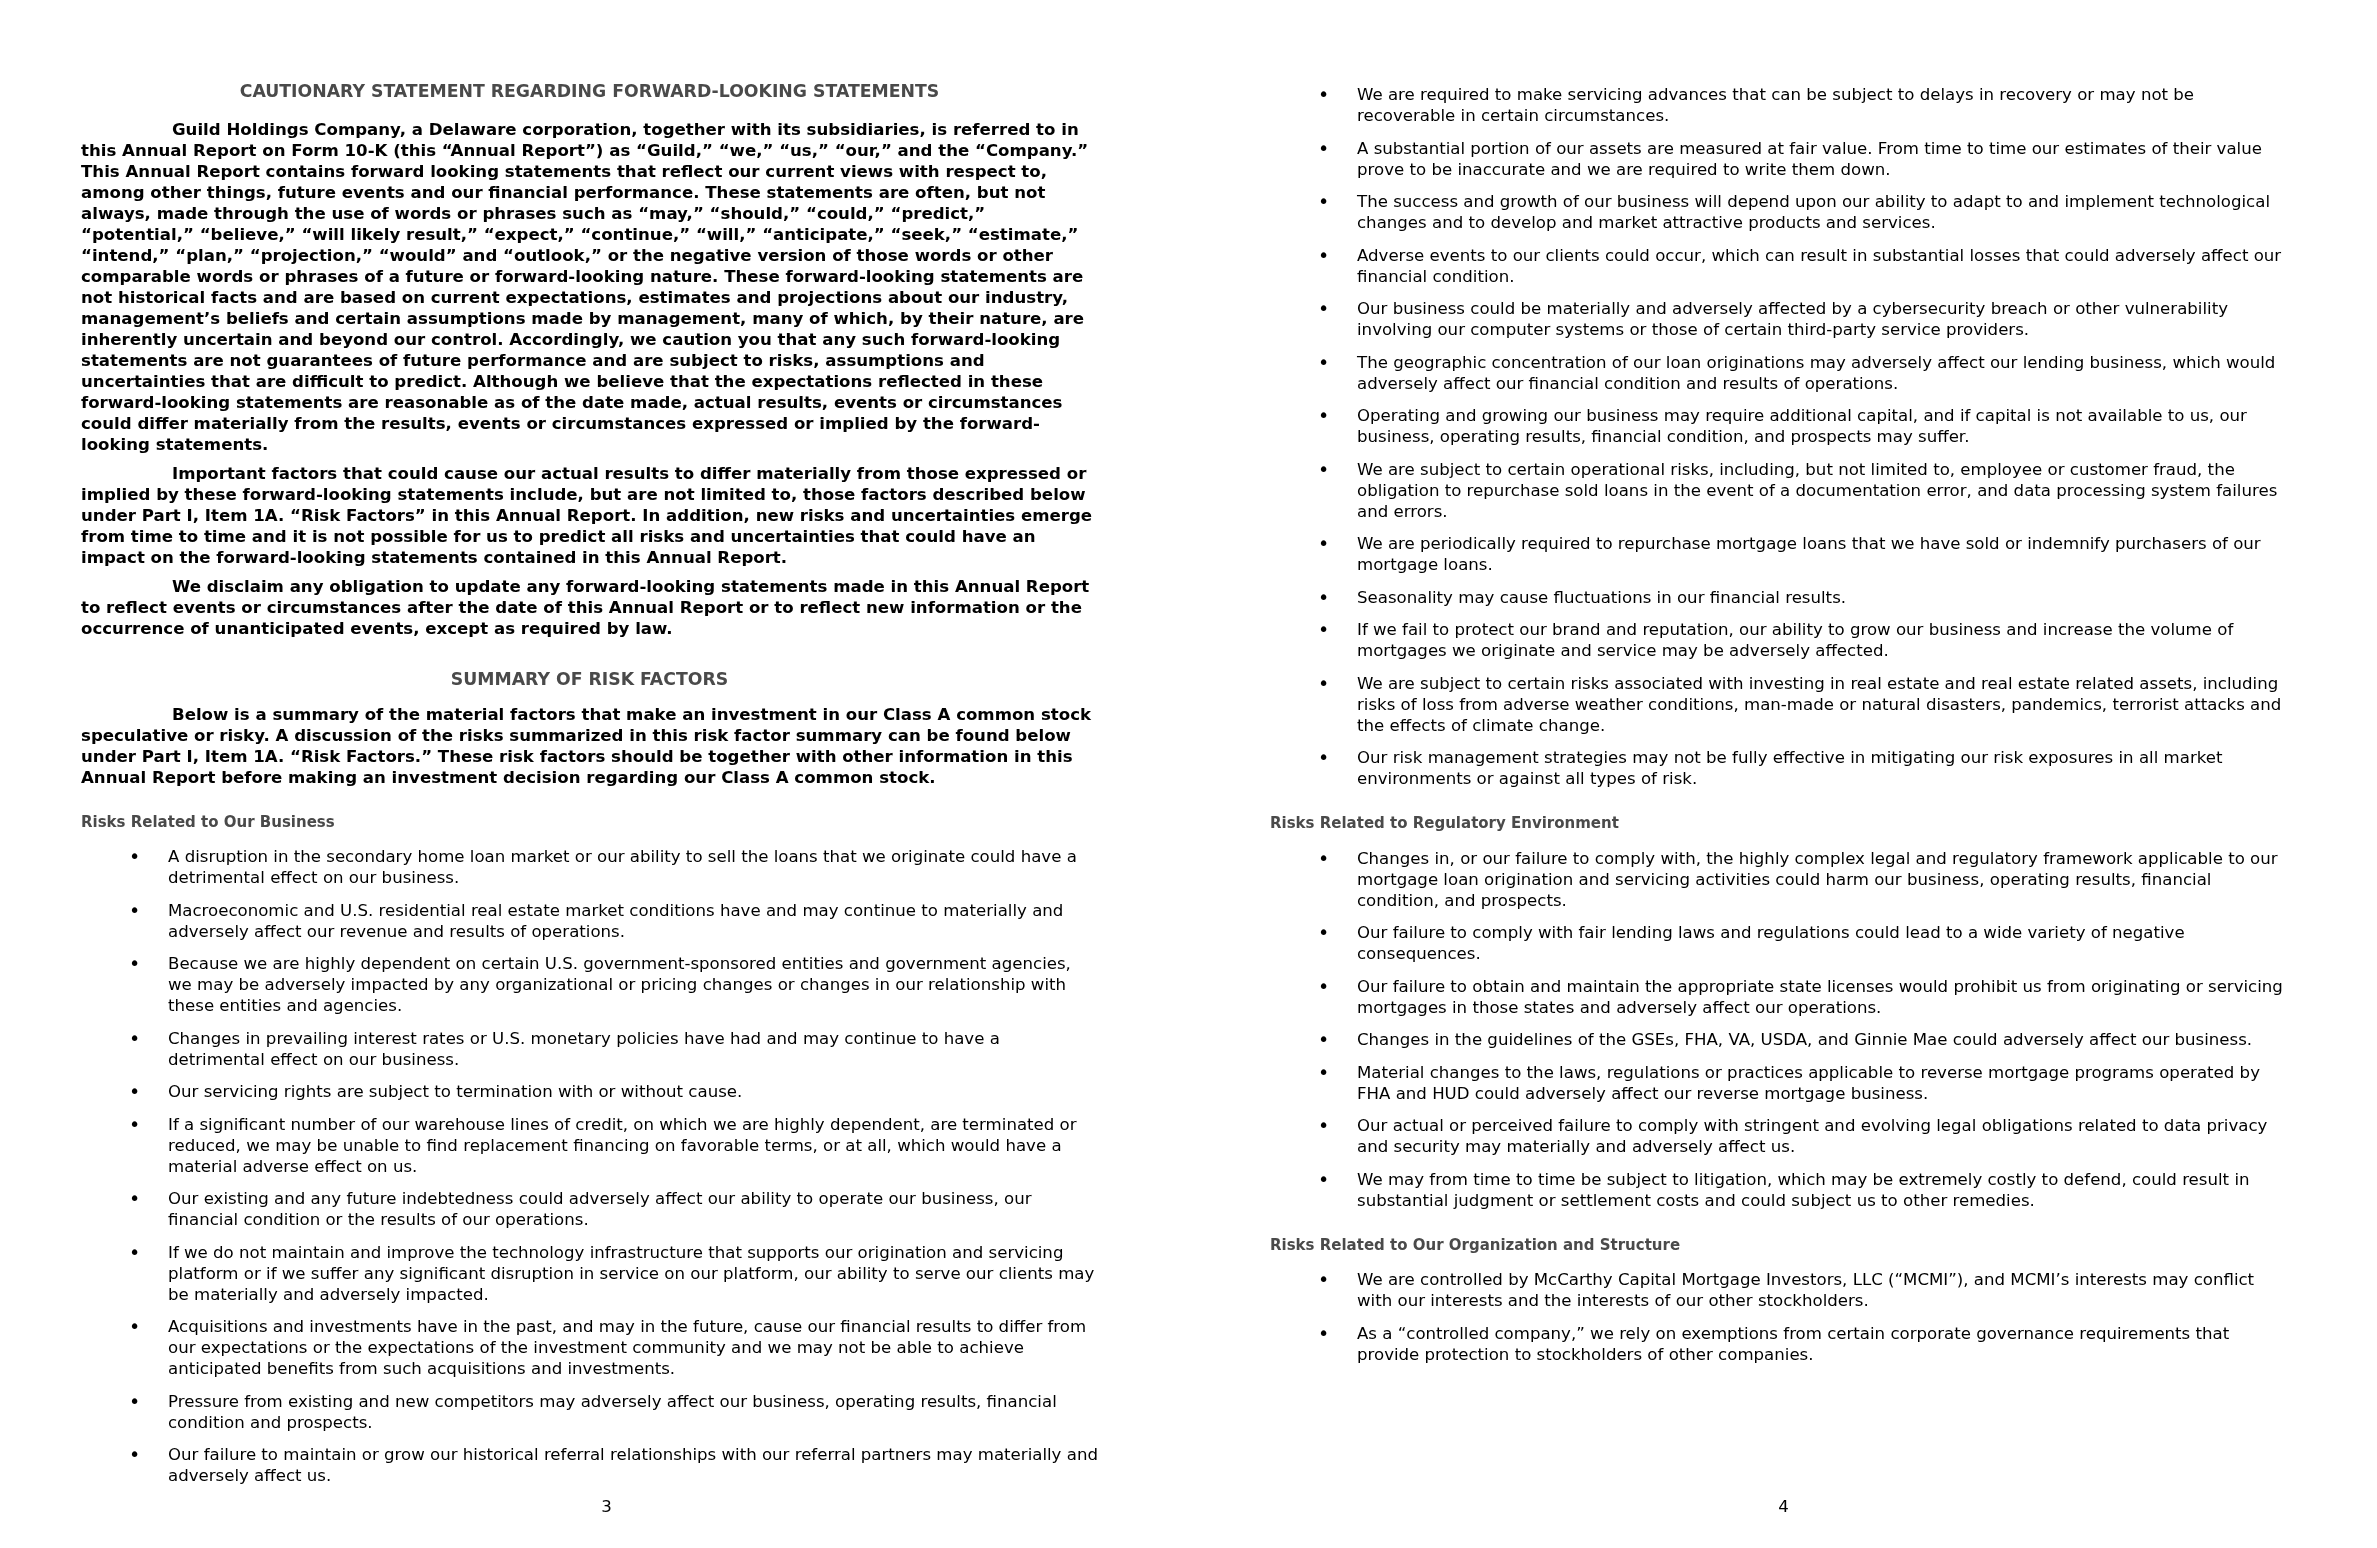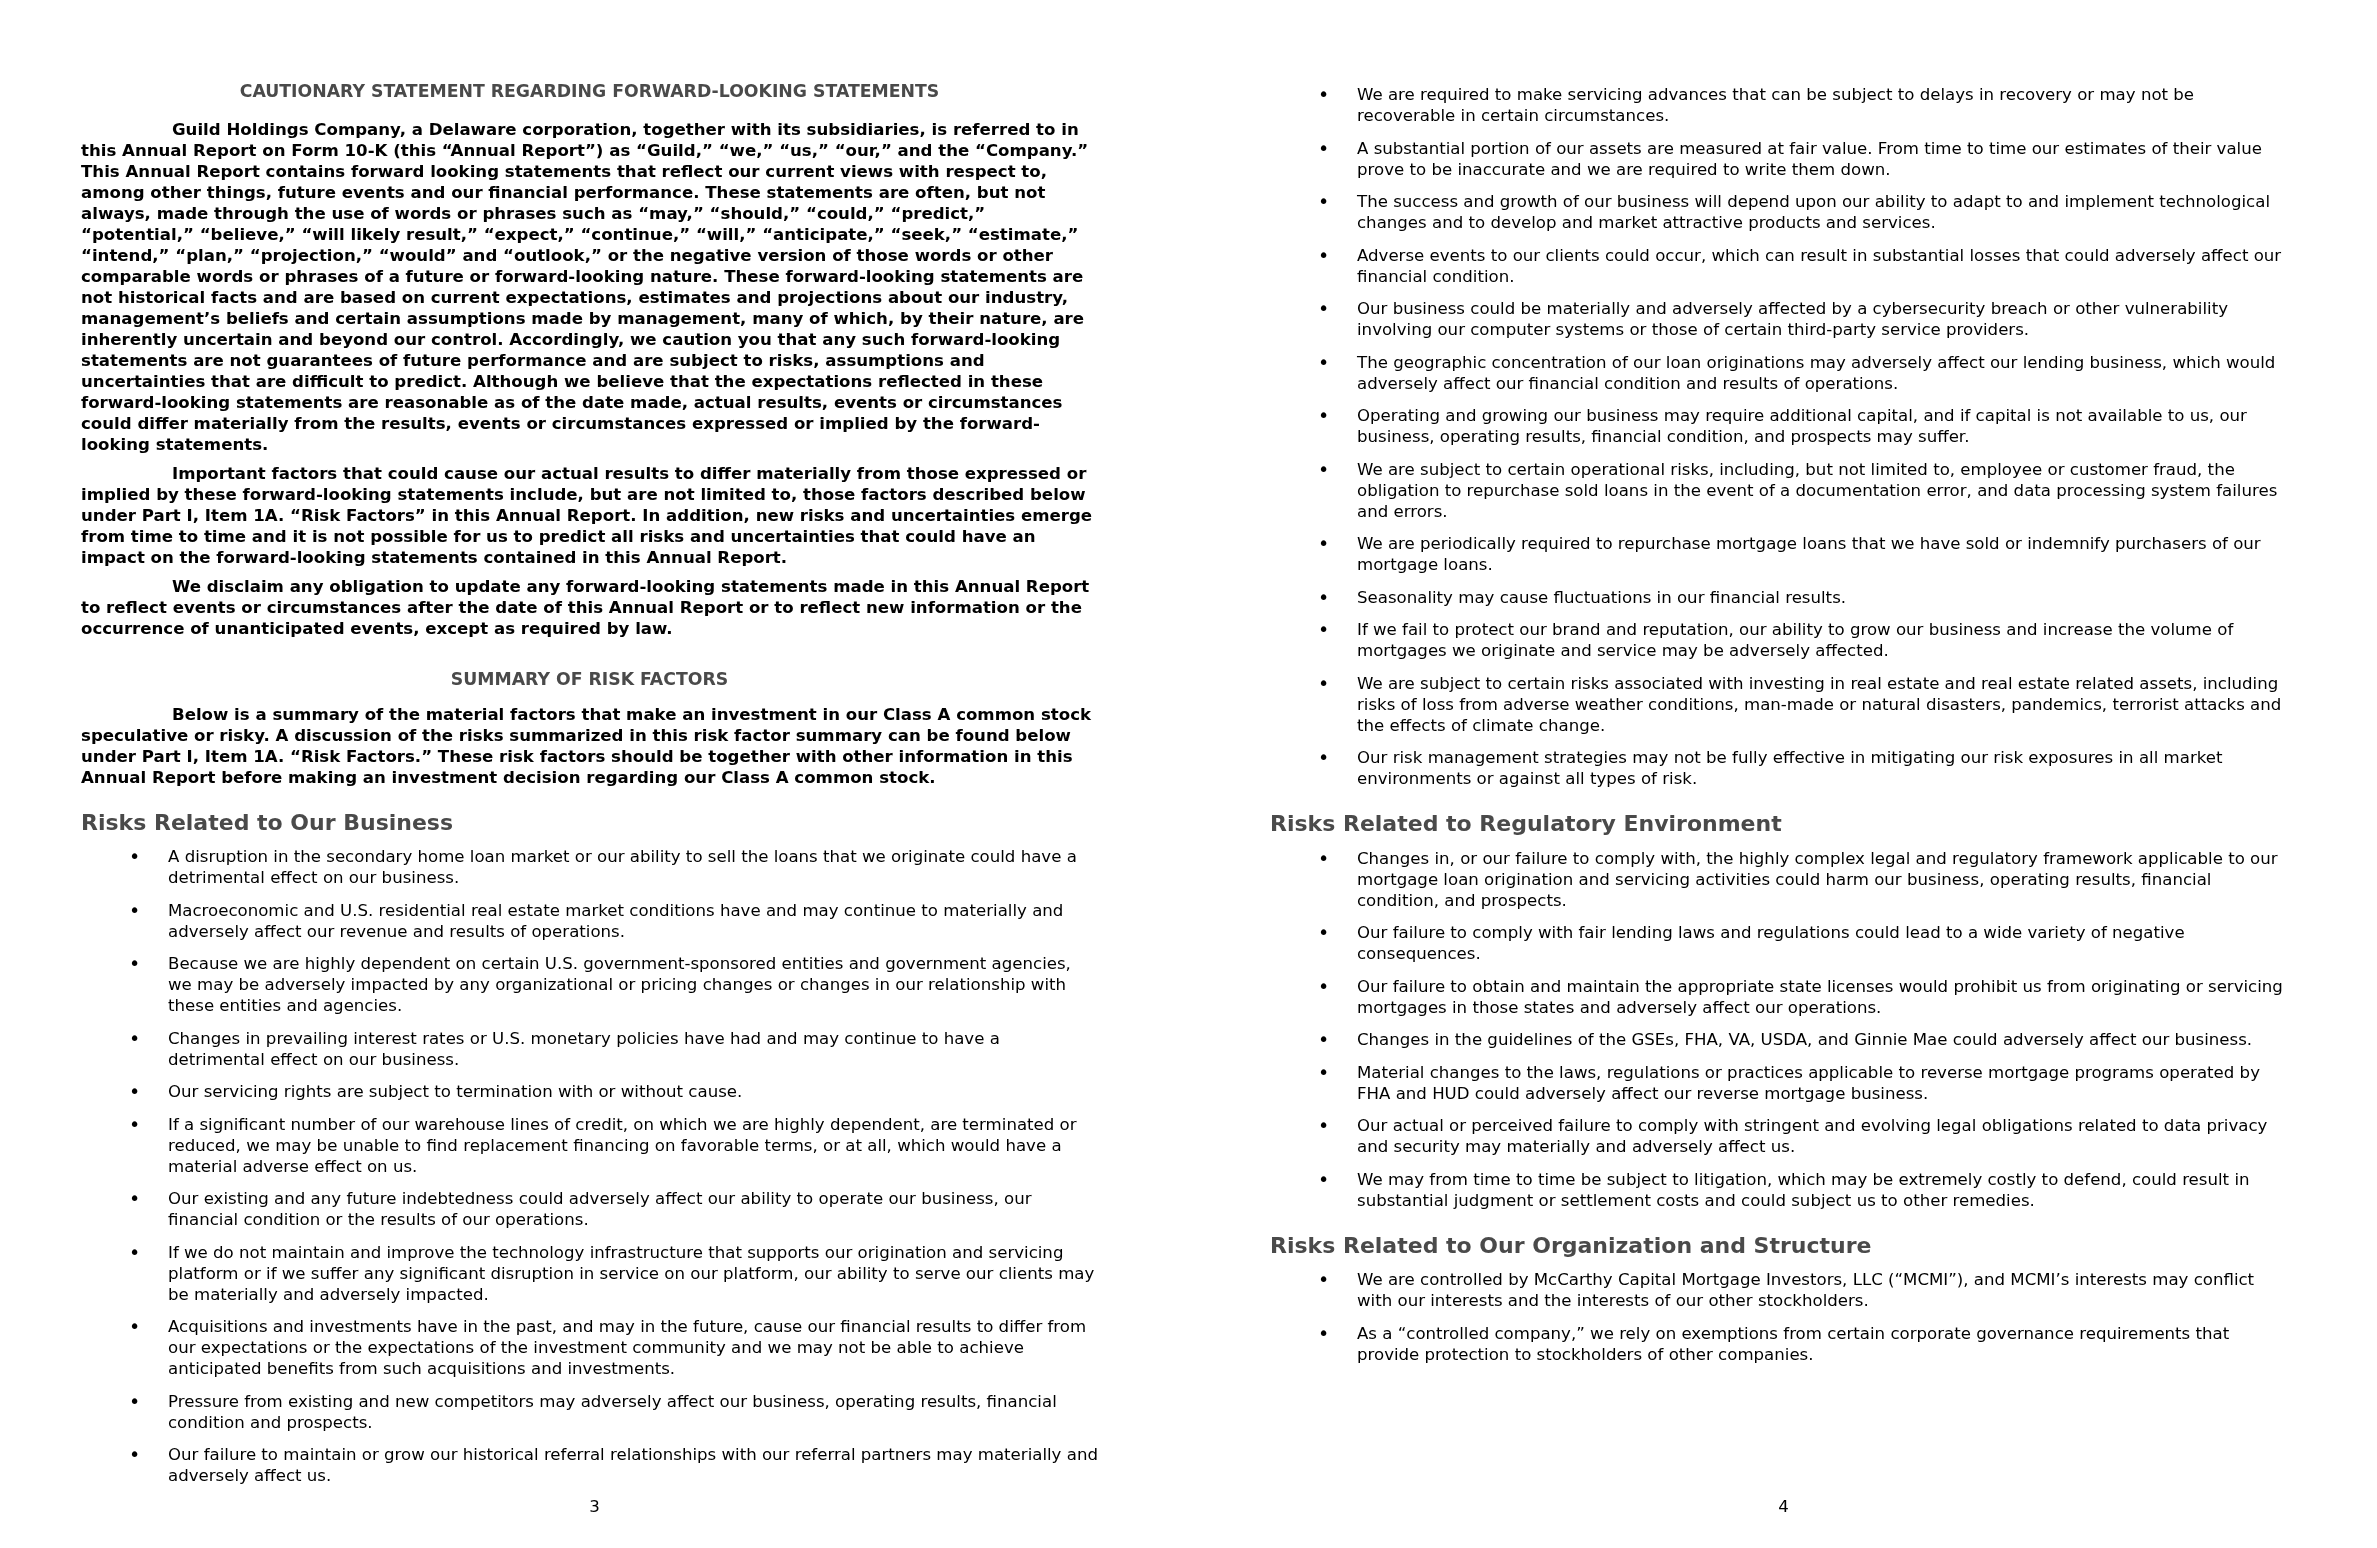--- a/index.html
+++ b/index.html
@@ -5,21 +5,21 @@
   html, body { margin:0; padding:0; background:#ffffff; }
   .canvas {
     position:relative;
     width:2377px; height:1549px;
     background:#ffffff;
     font-family:"DejaVu Sans","Liberation Sans",sans-serif;
     color:#000000;
     overflow:hidden;
   }
   .page { position:absolute; top:0; width:1189px; height:1549px; }
-  .page-left  { left:0; }
+  .page-left  { left:0;padding-left:24px; }
   .page-right { left:1189px; }
 
   .content {
     position:absolute;
     left:81px;
     width:1017px;
     font-size:16.6px;
     line-height:21px;
     text-align:left;
   }
@@ -30,21 +30,21 @@
     font-size:17.3px;
     font-weight:bold;
     color:#4a4a4a;
     text-align:center;
     margin:0 0 16px 0;
     line-height:21.6px;
   }
   .center-heading.mid { margin-top:30px; margin-bottom:13.7px; }
 
   .subheading {
-    font-size:22px;
+    font-size:15px;
     font-weight:bold;
     color:#4a4a4a;
     text-align:left;
     margin:24px 0 13px 0;
     line-height:21.6px;
   }
 
   p.body-para {
     margin:0 0 8px 0;
     text-indent:91px;

